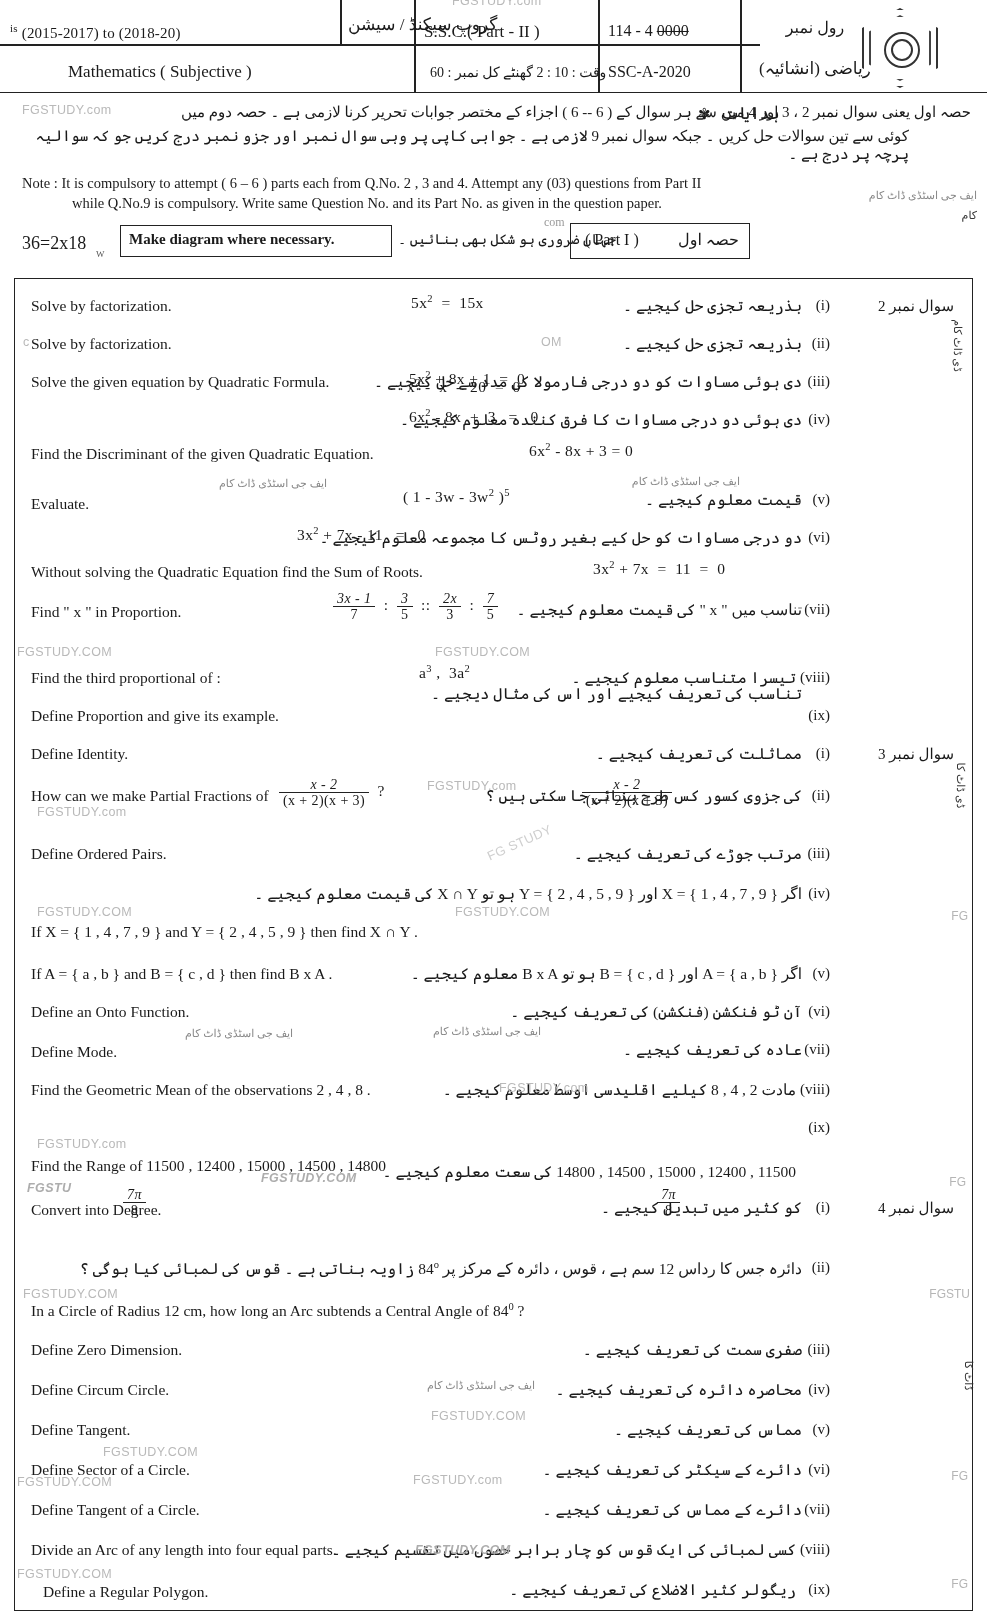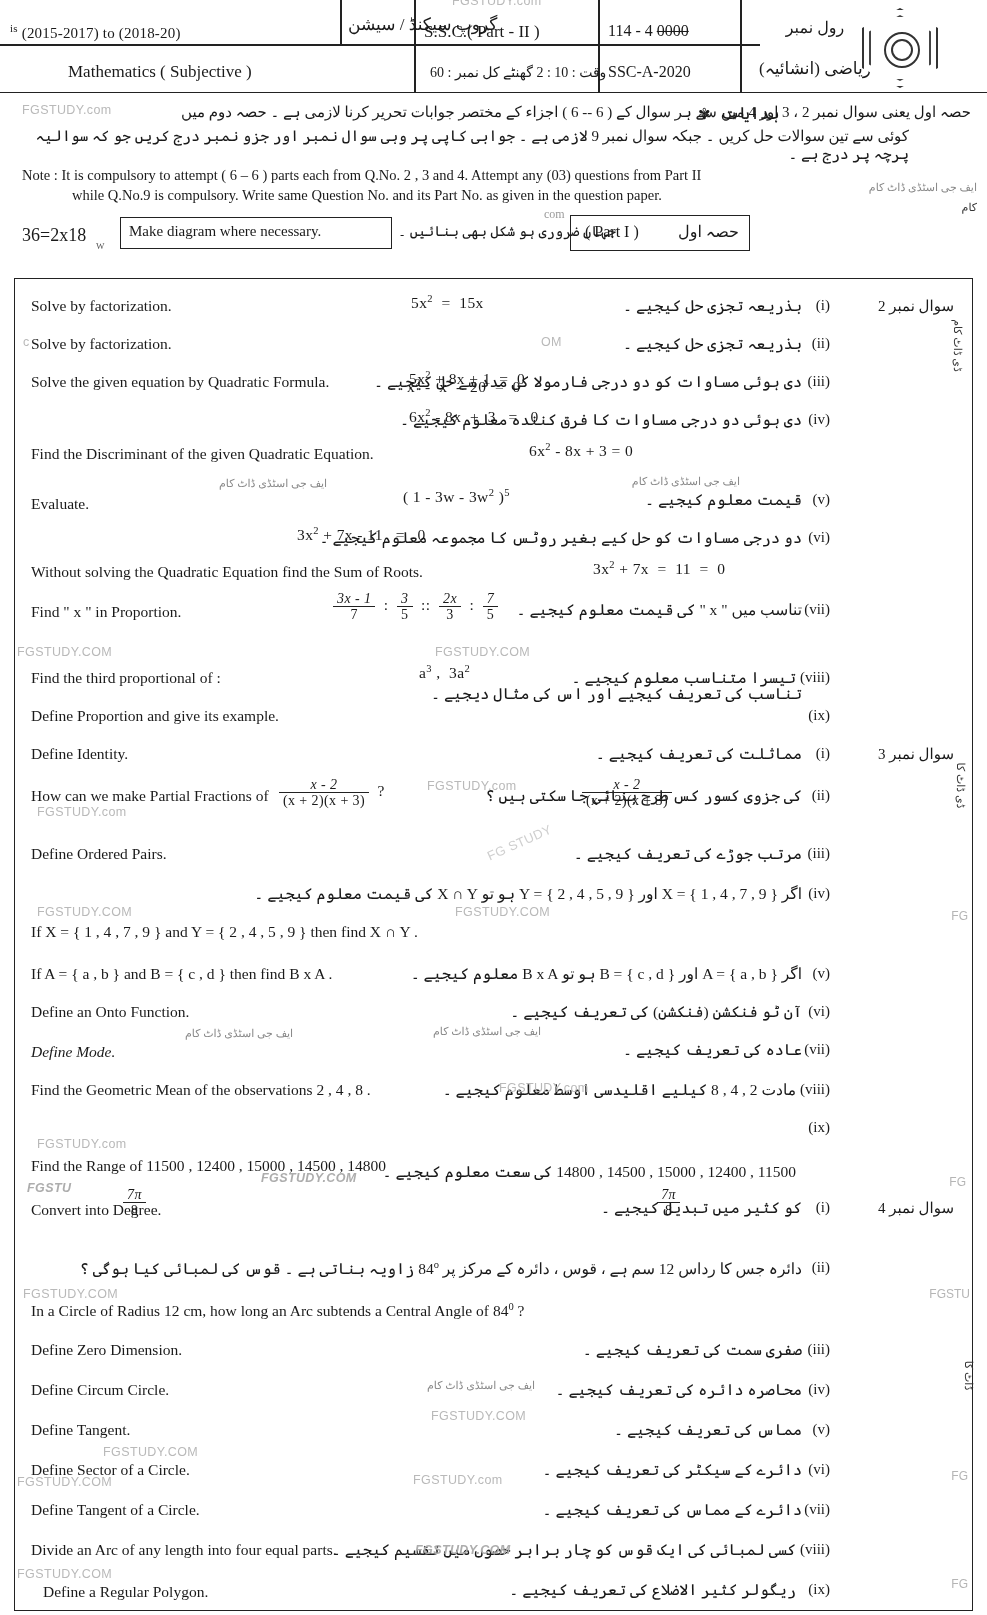--- a/index.html
+++ b/index.html
@@ -50,28 +50,28 @@
 
   
   .instr { position:relative; padding:4px 8px 0 8px; }
 
   .hidayat { position:relative; height:70px; }
   .hidayat .star { position:absolute; left:690px; top:8px; font-size:15px; }
   .hid-label { position:absolute; left:712px; top:6px; font-size:17px; }
   .hid-l1 { position:absolute; right:8px; top:6px; font-size:15px; direction:rtl; }
   .hid-l2 { position:absolute; right:70px; top:30px; font-size:15px; direction:rtl; }
 
-  .note { position:relative; margin-top:0; height:46px; font-size:14.5px; }
+  .note { position:relative; margin-top:8px; height:46px; font-size:14.5px; }
   .note .n1 { position:absolute; left:14px; top:0; }
   .note .n2 { position:absolute; left:64px; top:20px; }
 
   .rowband { position:relative; height:40px; margin-top:2px; }
   .marks { position:absolute; left:14px; top:10px; font-size:18px; }
   .mk-w { position:absolute; left:88px; top:26px; font-size:9px; color:#555; }
-  .box-diag { position:absolute; left:112px; top:2px; width:270px; height:30px; border:1.5px solid #222; }
+  .box-diag { position:absolute; left:112px; top:2px; width:270px; height:30px; border:1.5px solid #222;font-weight:bold; }
   .box-diag span { position:absolute; left:8px; top:5px; font-size:15px; }
   .diag-ur { position:absolute; left:390px; top:8px; font-size:14px; direction:rtl; }
   .box-part { position:absolute; left:562px; top:0px; width:178px; height:34px; border:1.5px solid #222; }
   .box-part .p-en { position:absolute; left:14px; top:7px; font-size:16px; }
   .box-part .p-ur { position:absolute; right:10px; top:6px; font-size:16px; }
   .com-ghost { position:absolute; left:536px; top:-8px; font-size:12px; color:#9a9a9a; }
   .side-ur { position:absolute; right:2px; top:-28px; font-size:11px; direction:rtl; color:#333; }
 
   
   .body-box {
@@ -269,21 +269,21 @@
       <div class="rn" style="right:142px;top:686px;">(v)</div>
       <div class="q ur" style="right:170px;top:686px;">اگر  A = { a , b }  اور  B = { c , d }  ہو تو  B x A  معلوم کیجیے ۔</div>
       <div class="q en" style="left:16px;top:686px;">If  A = { a , b }  and  B = { c , d }  then find  B x A  .</div>
 
       <div class="rn" style="right:142px;top:724px;">(vi)</div>
       <div class="q ur" style="right:170px;top:724px;">آن ٹو فنکشن (فنکشن) کی تعریف کیجیے ۔</div>
       <div class="q en" style="left:16px;top:724px;">Define an Onto Function.</div>
 
       <div class="rn" style="right:142px;top:762px;">(vii)</div>
       <div class="q ur" style="right:170px;top:762px;">عادہ کی تعریف کیجیے ۔</div>
-      <div class="q en" style="left:16px;top:764px;font-style:italic;">Define Mode.</div>
+      <div class="q en" style="left:16px;top:764px;">Define Mode.</div>
       <div class="wm-ur" style="left:170px;top:748px;">ایف جی اسٹڈی ڈاٹ کام</div>
       <div class="wm-ur" style="left:418px;top:746px;">ایف جی اسٹڈی ڈاٹ کام</div>
 
       <div class="rn" style="right:142px;top:802px;">(viii)</div>
       <div class="q ur" style="right:176px;top:802px;">مادت 2 , 4 , 8 کیلیے اقلیدسی اوسط معلوم کیجیے ۔</div>
       <div class="q en" style="left:16px;top:802px;">Find the Geometric Mean of the observations 2 , 4 , 8 .</div>
       <div class="wm" style="left:484px;top:802px;">FGSTUDY.com</div>
 
       <div class="rn" style="right:142px;top:840px;">(ix)</div>
       <div class="q ur" style="right:176px;top:840px;margin-top:44px;">11500 , 12400 , 15000 , 14500 , 14800  کی سعت معلوم کیجیے ۔</div>

